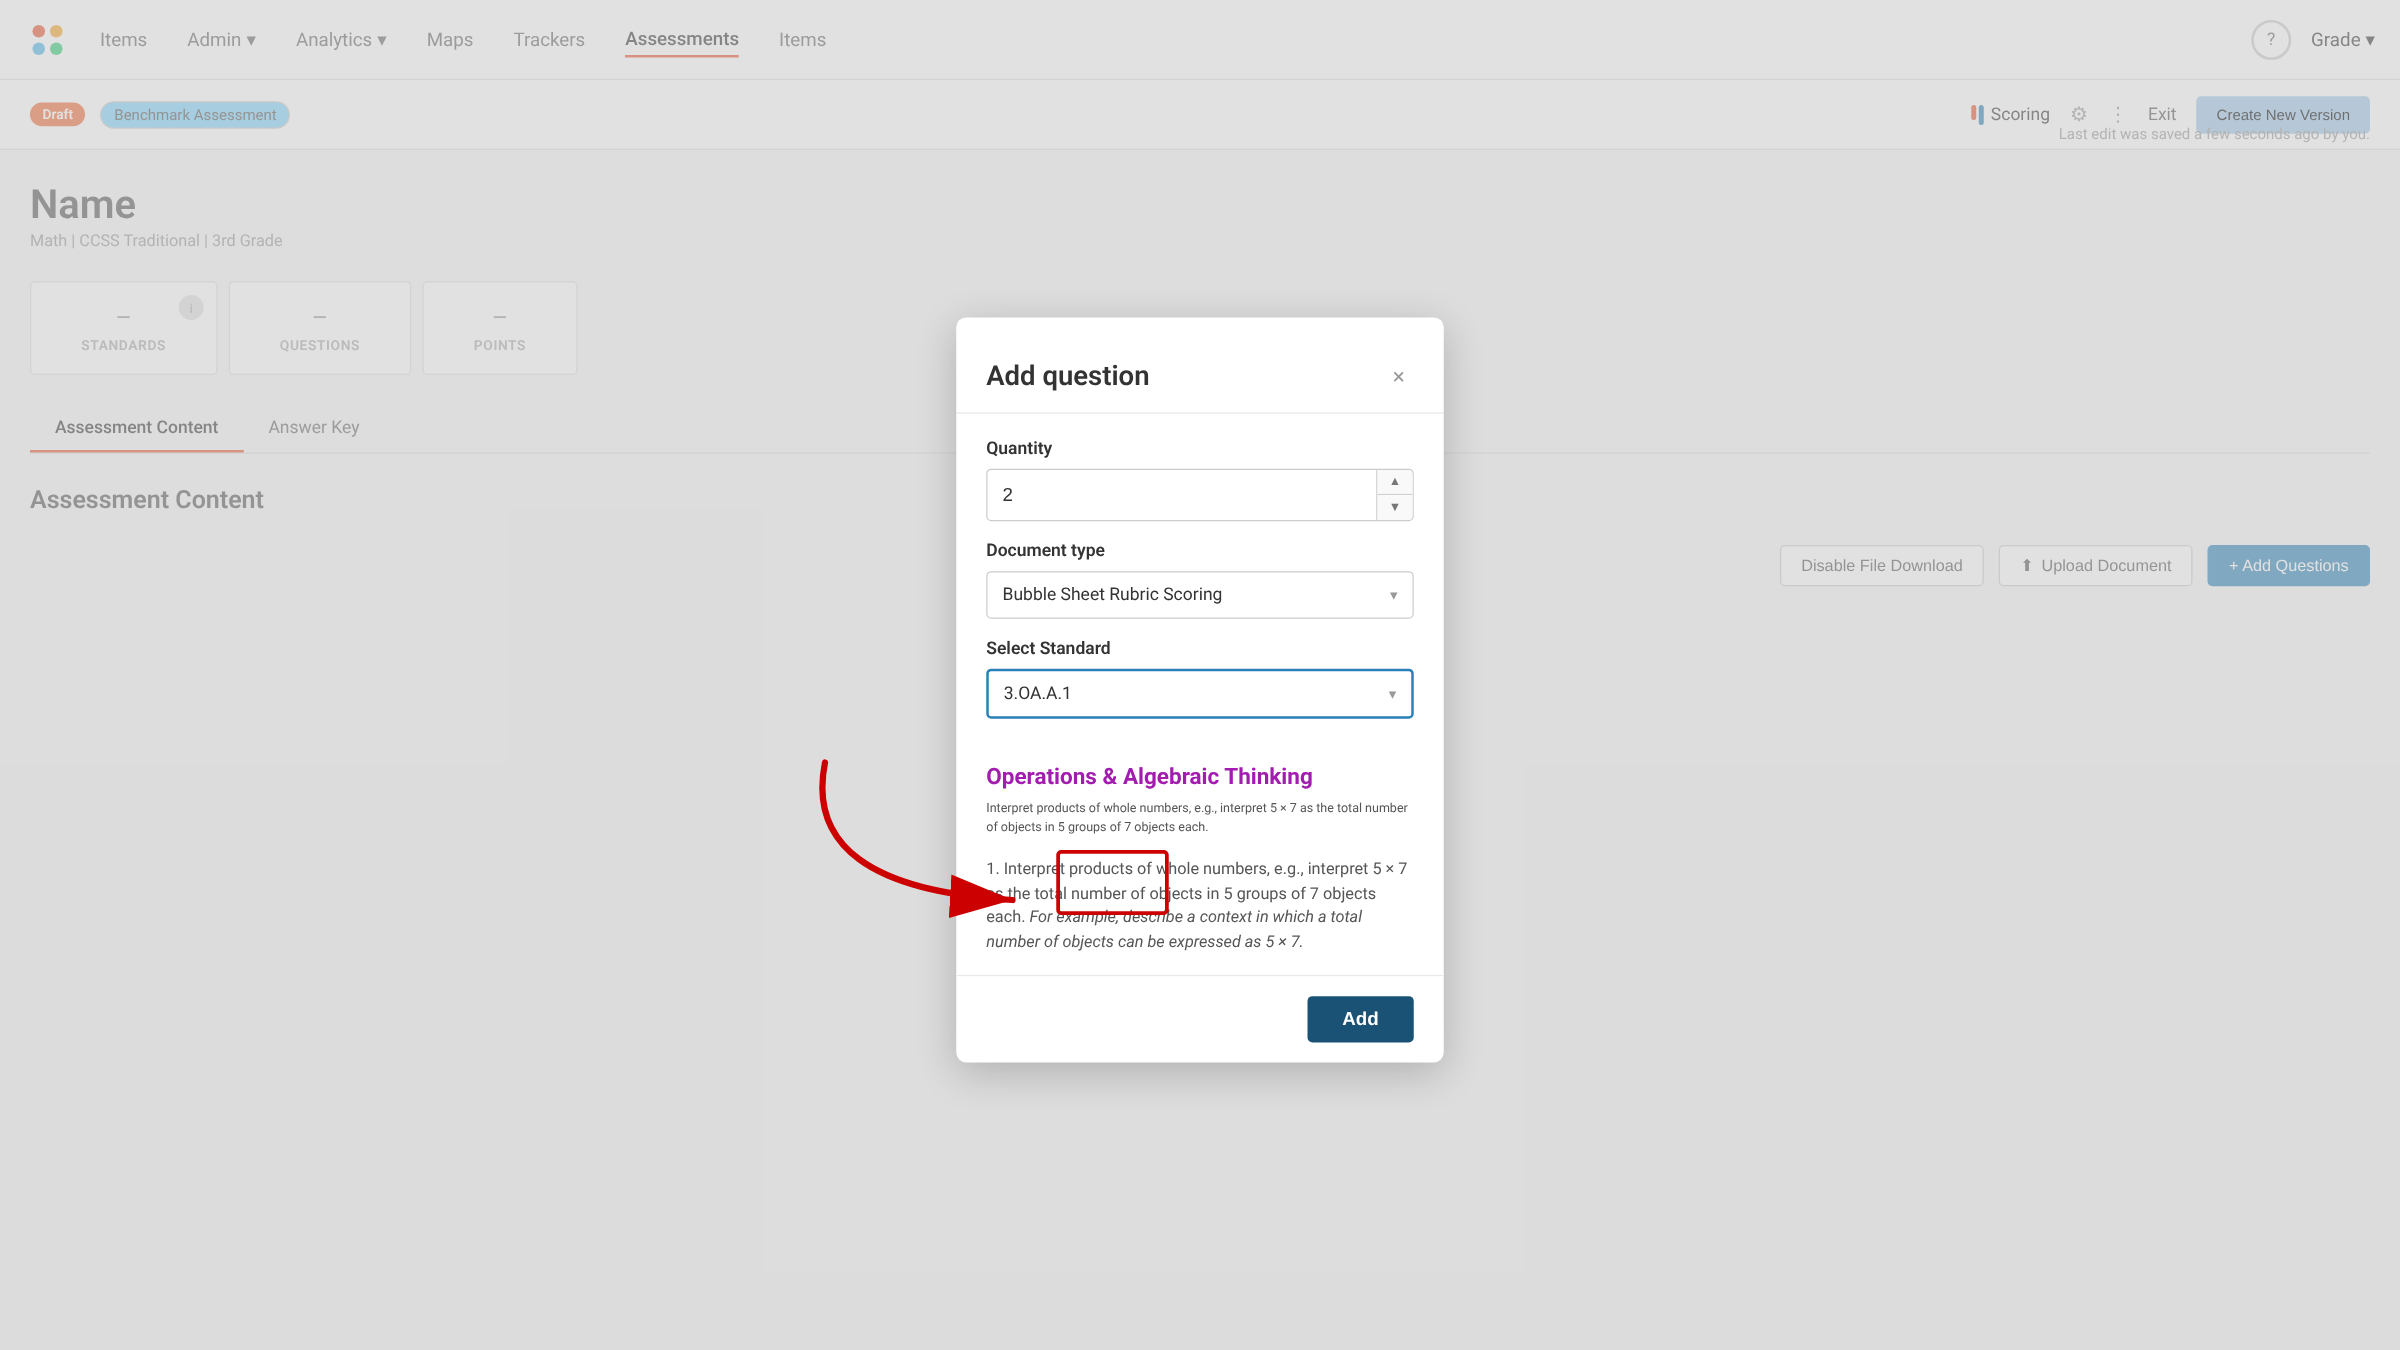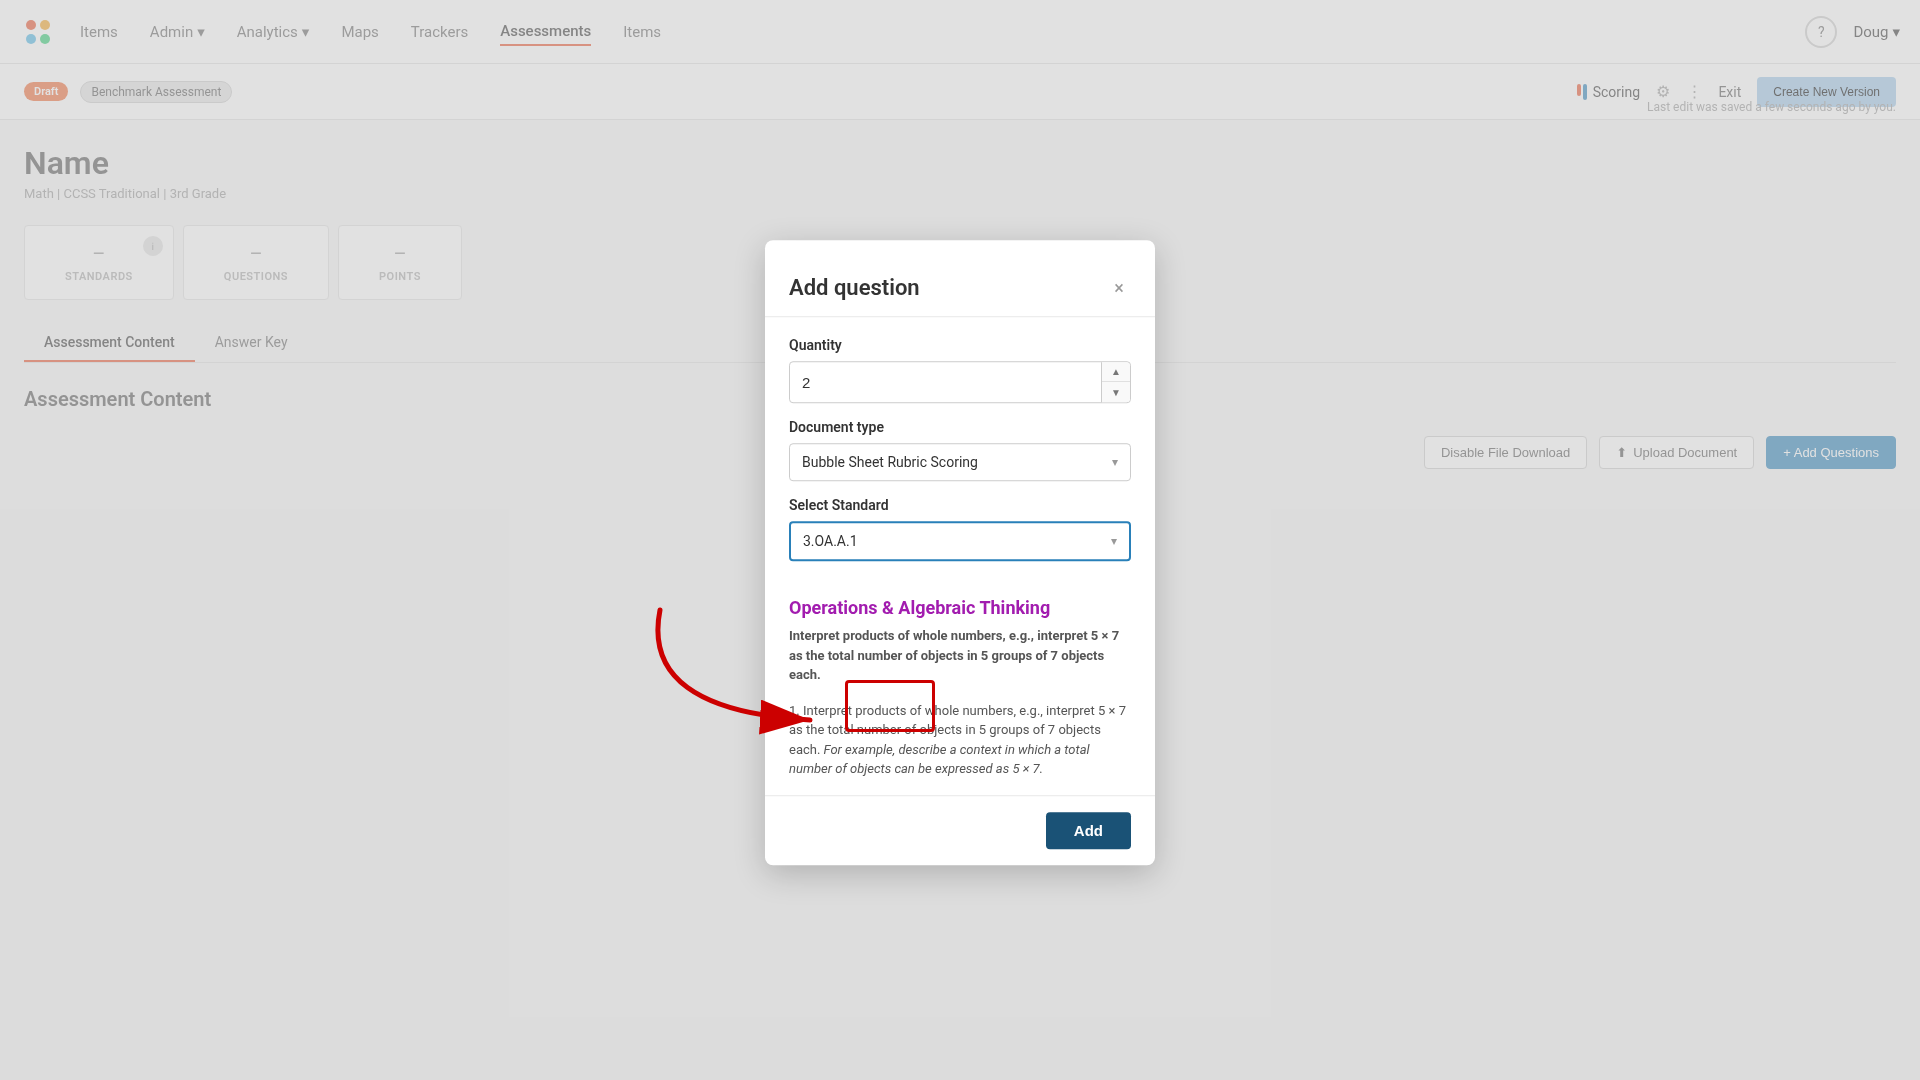--- a/index.html
+++ b/index.html
@@ -48,21 +48,21 @@
       align-items: center;
       padding: 0 24px;
       border-bottom: 1px solid #e0e0e0;
       gap: 12px;
     }
     .badge-draft {
       background: #f06a35; color: #fff; font-size: 11px; font-weight: 600;
       border-radius: 12px; padding: 3px 10px;
     }
     .badge-benchmark {
-      background: #e5e5e5; border: 1px solid #ccc; color: #555; font-size: 12px;
+      background: #7dd3fc; border: 1px solid #ccc; color: #555; font-size: 12px;
       border-radius: 12px; padding: 3px 10px;
     }
     .toolbar-right { margin-left: auto; display: flex; align-items: center; gap: 16px; }
     .scoring-btn { display: flex; align-items: center; gap: 6px; font-size: 14px; color: #333; }
     .scoring-icon { display: flex; gap: 2px; }
     .score-bar { width: 4px; height: 16px; border-radius: 2px; }
     .exit-btn { font-size: 14px; color: #555; cursor: pointer; }
     .save-btn { background: #a0c8e8; color: #000000; border: none; border-radius: 4px; padding: 8px 16px; font-size: 12px; cursor: pointer; }
     .last-edit { font-size: 12px; color: #999; position: absolute; right: 24px; top: 36px; }
 
@@ -174,21 +174,21 @@
     .standard-select-display {
       padding: 10px 36px 10px 12px; font-size: 14px; color: #333; cursor: pointer;
     }
     .standard-select-arrow {
       position: absolute; right: 12px; top: 50%; transform: translateY(-50%);
       color: #999; font-size: 12px;
     }
 
     .modal-content-section { padding: 0 24px 16px; }
     .content-heading { font-size: 18px; font-weight: 700; color: #a21caf; margin-bottom: 8px; }
-    .content-text { font-size: 13px; color: #555; line-height: 1.5; margin-bottom: 16px; font-weight: bold; }
+    .content-text { font-size: 10px; color: #555; line-height: 1.5; margin-bottom: 16px; }
     .content-subheading { font-size: 17px; font-weight: 700; color: #222; margin-bottom: 8px; }
     .content-subtext { font-size: 13px; color: #555; line-height: 1.5; }
     .content-subtext em { font-style: italic; }
 
     .modal-footer {
       padding: 16px 24px;
       border-top: 1px solid #e8e8e8;
       display: flex; justify-content: flex-end;
     }
     .add-btn {
@@ -235,21 +235,21 @@
       <span>▾</span>
     </div>
     <div class="nav-item">Maps</div>
     <div class="nav-item">Trackers</div>
     <div class="nav-item active">Assessments</div>
     <div class="nav-item">Items</div>
   </div>
   <div class="nav-right">
     <div class="nav-help">?</div>
     <div class="nav-user">
-      <span>Doug</span>
+      <span>Grade</span>
       <span>▾</span>
     </div>
   </div>
 </div>
 
 <div class="toolbar">
   <span class="badge-draft">Draft</span>
   <span class="badge-benchmark">Benchmark Assessment</span>
   <div class="toolbar-right">
     <div class="scoring-btn">

